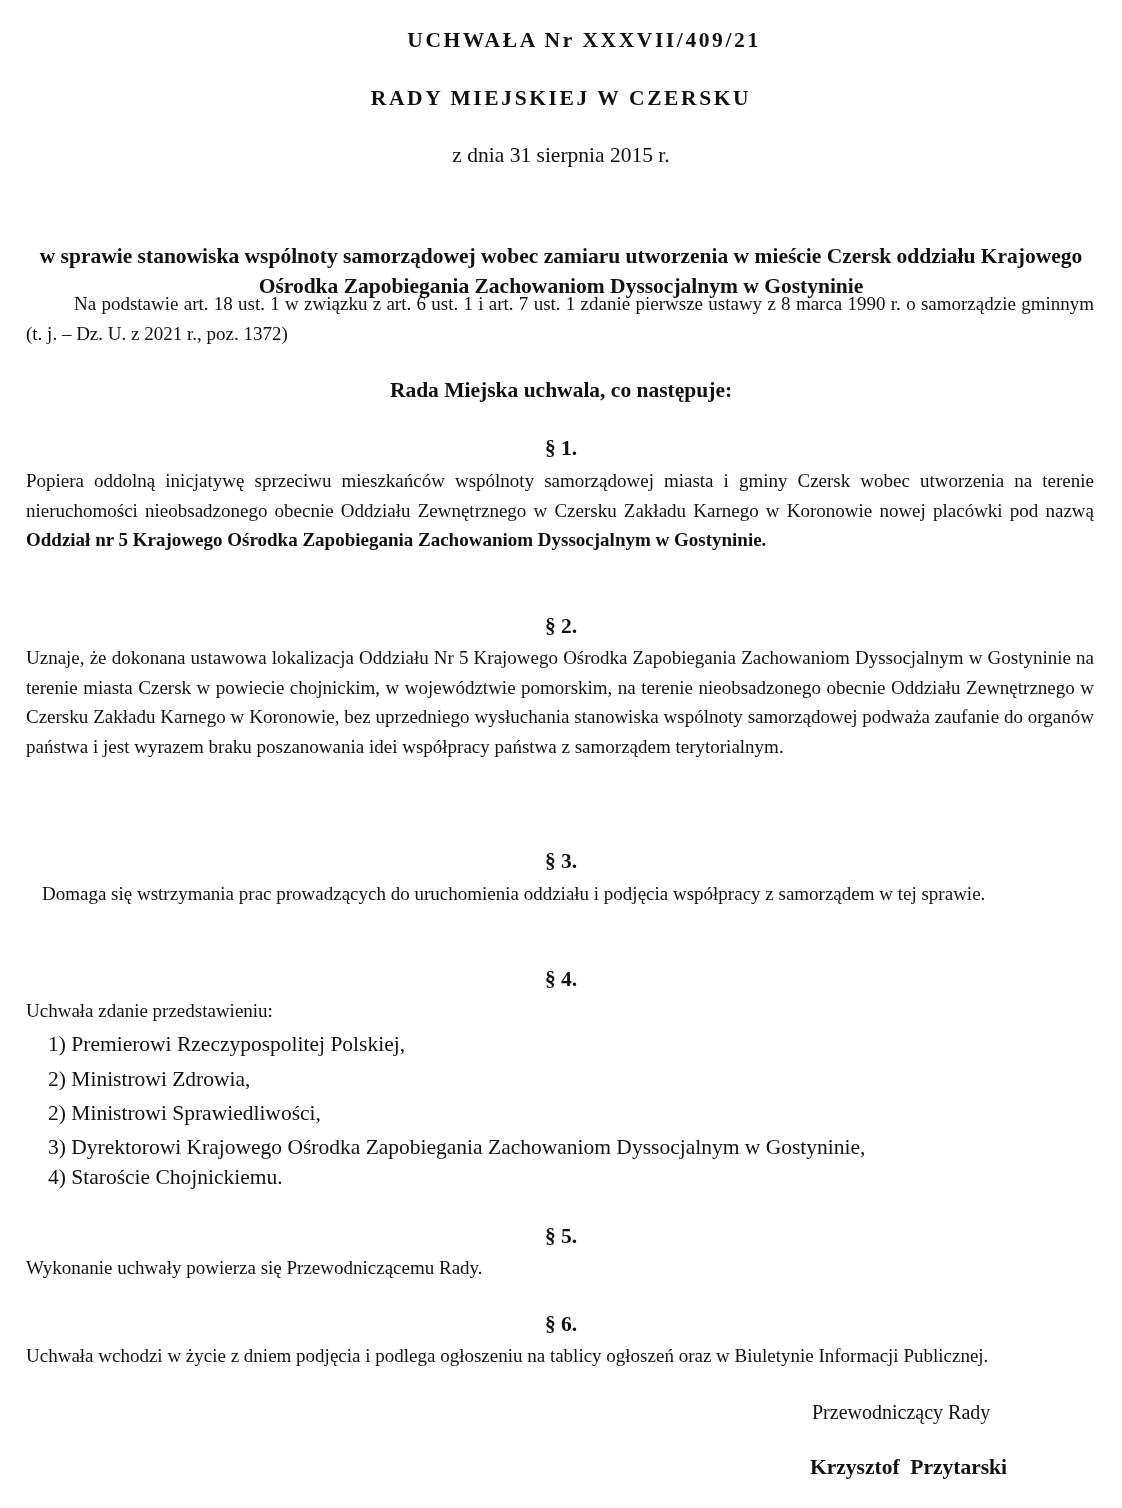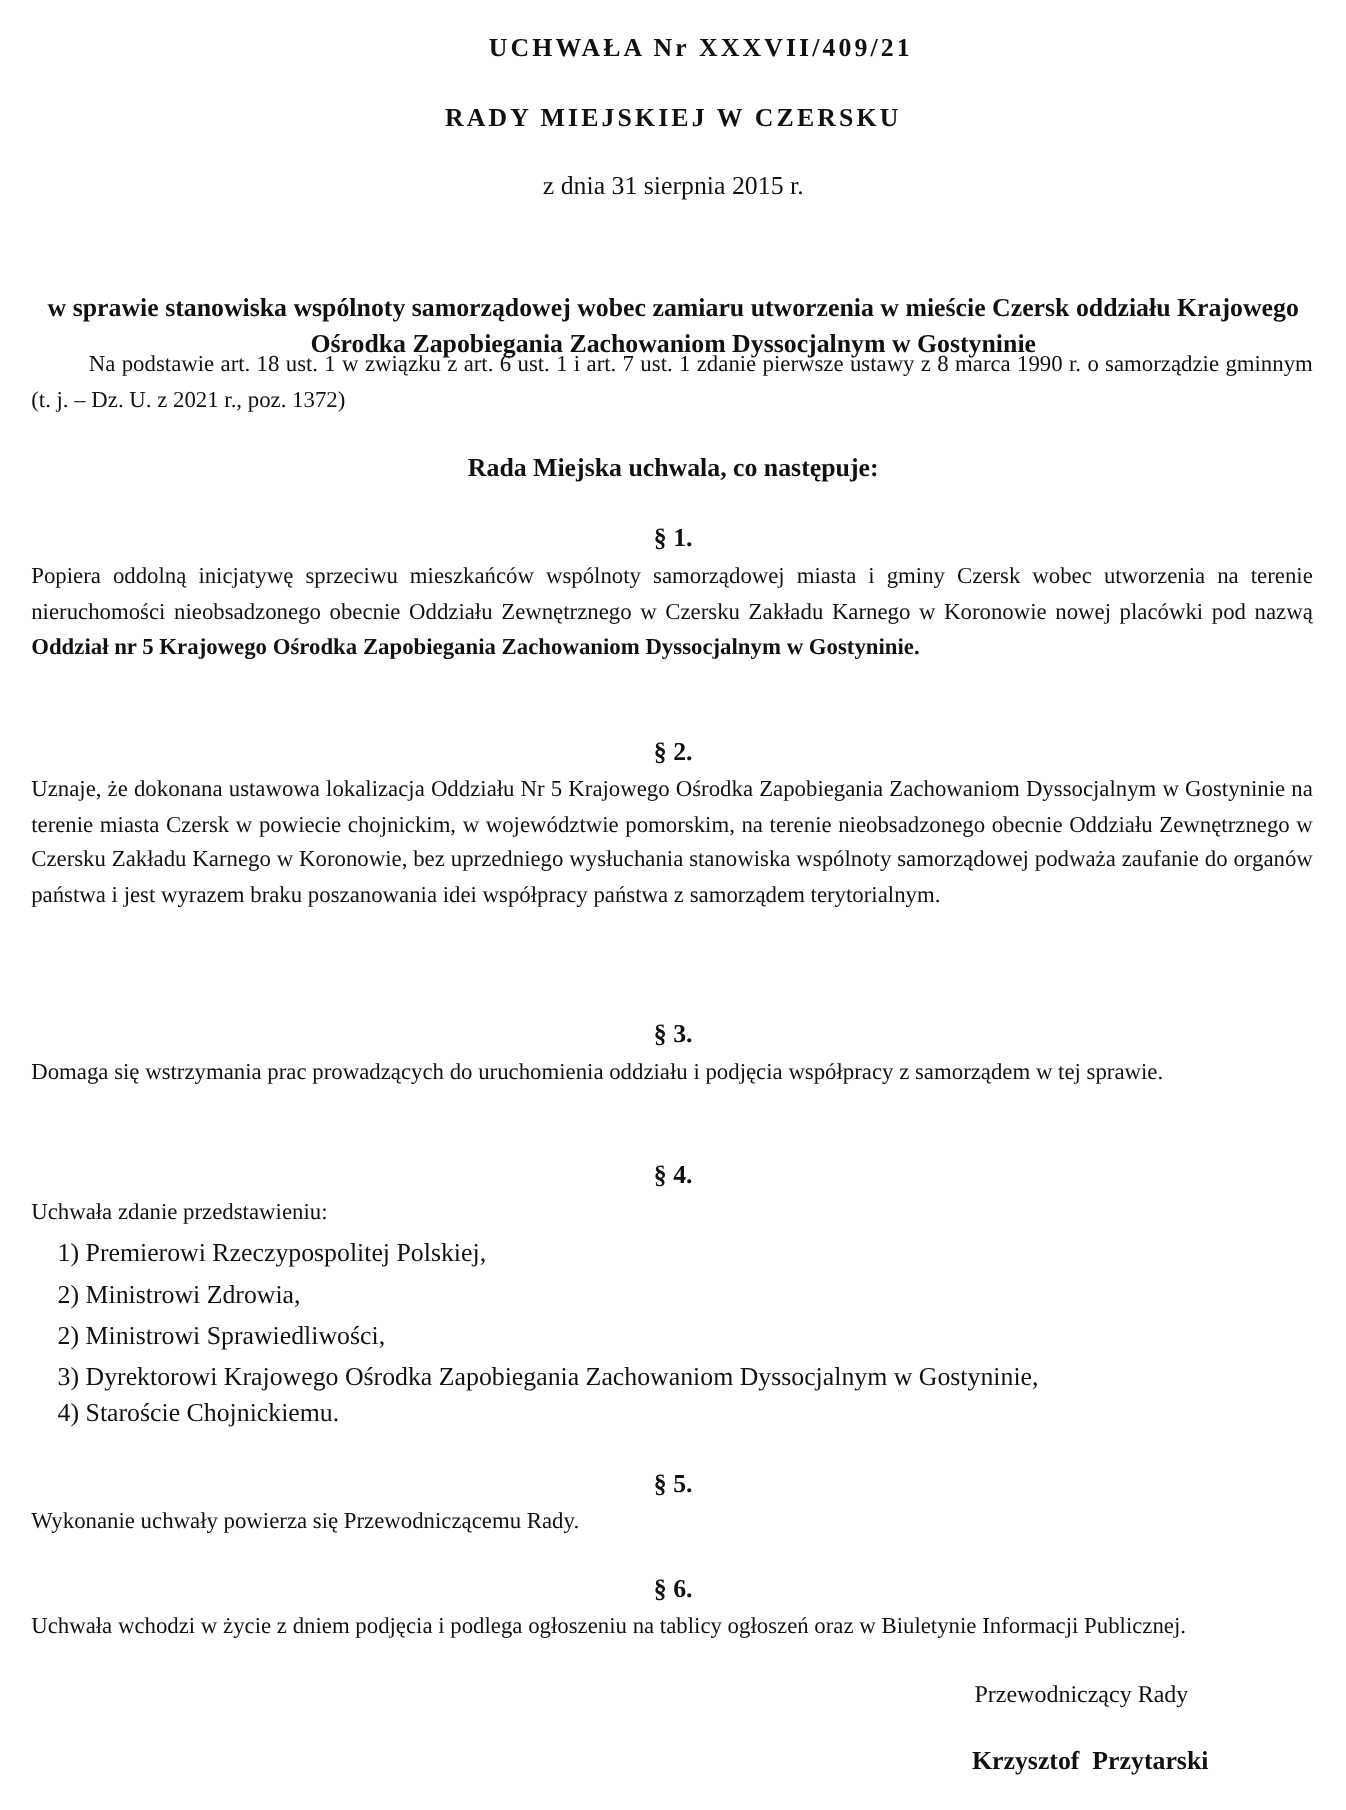--- a/index.html
+++ b/index.html
@@ -47,21 +47,21 @@
 
   <div class="abs center sect" style="top:436px;">§ 1.</div>
   <div class="abs para" style="top:466px;">
     <span>Popiera oddolną inicjatywę sprzeciwu mieszkańców wspólnoty samorządowej miasta i gminy Czersk wobec utworzenia na terenie nieruchomości nieobsadzonego obecnie Oddziału Zewnętrznego w Czersku Zakładu Karnego w Koronowie nowej placówki pod nazwą </span><span class="b">Oddział nr 5 Krajowego Ośrodka Zapobiegania Zachowaniom Dyssocjalnym w Gostyninie.</span>
   </div>
 
   <div class="abs center sect" style="top:614px;">§ 2.</div>
   <div class="abs para" style="top:643px;">Uznaje, że dokonana ustawowa lokalizacja Oddziału Nr 5 Krajowego Ośrodka Zapobiegania Zachowaniom Dyssocjalnym w Gostyninie na terenie miasta Czersk w powiecie chojnickim, w województwie pomorskim, na terenie nieobsadzonego obecnie Oddziału Zewnętrznego w Czersku Zakładu Karnego w Koronowie, bez uprzedniego wysłuchania stanowiska wspólnoty samorządowej podważa zaufanie do organów państwa i jest wyrazem braku poszanowania idei współpracy państwa z samorządem terytorialnym.</div>
 
   <div class="abs center sect" style="top:849px;">§ 3.</div>
-  <div class="abs para" style="top:879px;">Domaga się wstrzymania prac prowadzących do uruchomienia oddziału i podjęcia współpracy z samorządem w tej sprawie.</div>
+  <div class="abs para" style="top:879px;margin-left:16px;">Domaga się wstrzymania prac prowadzących do uruchomienia oddziału i podjęcia współpracy z samorządem w tej sprawie.</div>
 
   <div class="abs center sect" style="top:967px;">§ 4.</div>
   <div class="abs para" style="top:996px;">Uchwała zdanie przedstawieniu:</div>
   <div class="abs list-item" style="top:1032px;">1) Premierowi Rzeczypospolitej Polskiej,</div>
   <div class="abs list-item" style="top:1067px;">2) Ministrowi Zdrowia,</div>
   <div class="abs list-item" style="top:1101px;">2) Ministrowi Sprawiedliwości,</div>
   <div class="abs list-item" style="top:1135px;">3) Dyrektorowi Krajowego Ośrodka Zapobiegania Zachowaniom Dyssocjalnym w Gostyninie,</div>
   <div class="abs list-item" style="top:1165px;">4) Staroście Chojnickiemu.</div>
 
   <div class="abs center sect" style="top:1224px;">§ 5.</div>

